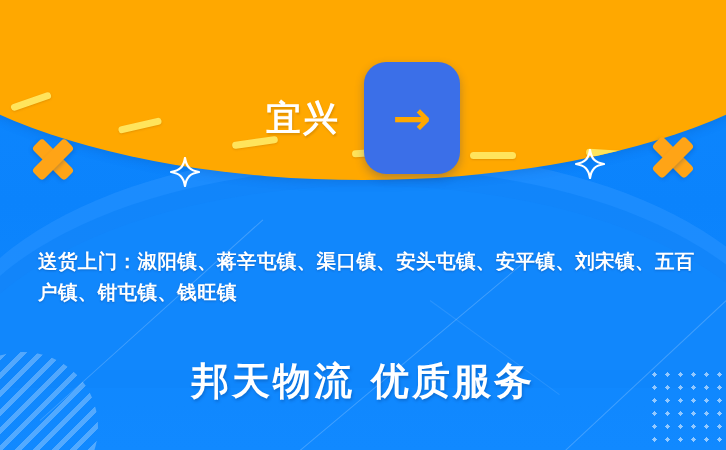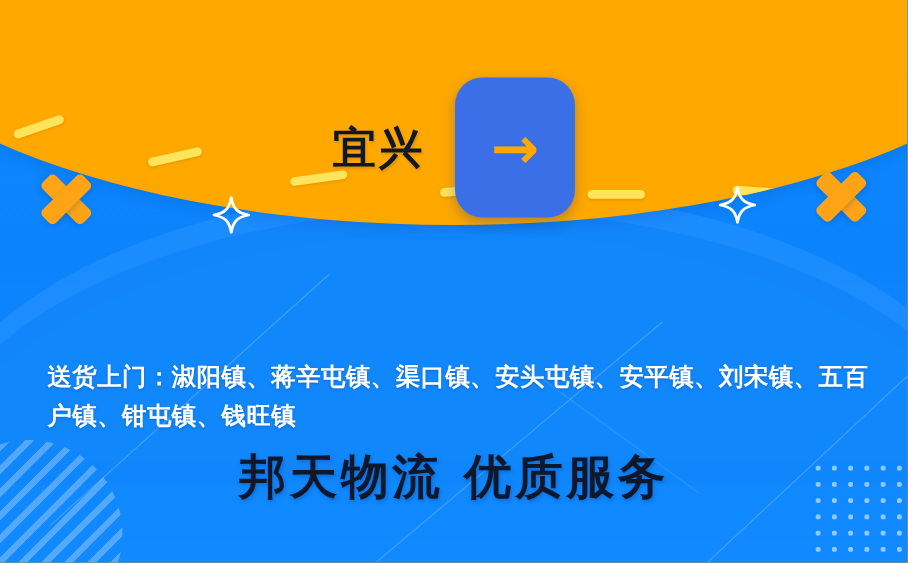--- a/index.html
+++ b/index.html
@@ -59,21 +59,21 @@
     box-shadow:0 1px 2px rgba(160,90,0,.25);
   }
 
   
   .route{
     position:absolute;left:0;top:62px;width:726px;height:112px;
     display:flex;align-items:center;justify-content:center;gap:24px;
   }
   .city{
     font-family:"DejaVu Serif","Liberation Serif",serif;
-    font-weight:700;font-size:35px;color:#0f172a;
+    font-weight:700;font-size:35px;color:#ffffff;
     letter-spacing:2px;white-space:nowrap;
     text-shadow:1px 2px 2px rgba(120,70,0,.22);
   }
   .arrow-box{
     width:96px;height:112px;background:#3B6FE8;
     border-radius:22px;
     display:flex;align-items:center;justify-content:center;
     box-shadow:0 4px 10px rgba(20,50,130,.30);
   }
   .arrow-glyph{
@@ -114,26 +114,25 @@
     background-size:13px 13px;
   }
 
   
   .delivery{
     position:absolute;left:38px;top:246px;width:660px;
     font-family:"DejaVu Sans","Liberation Sans",sans-serif;
     font-weight:700;font-size:19.5px;line-height:31px;
     color:#FFFFFF;letter-spacing:.4px;
     text-shadow:0 1px 2px rgba(0,50,120,.35);
-    margin-top:40px;
   }
   .slogan{
     position:absolute;left:0;top:356px;width:726px;text-align:center;
     font-family:"DejaVu Serif","Liberation Serif",serif;
-    font-weight:700;font-size:38px;color:#0f172a;letter-spacing:3px;
+    font-weight:700;font-size:38px;color:#ffffff;letter-spacing:3px;
     text-shadow:1px 2px 3px rgba(0,50,120,.30);
   }
 </style>
 </head>
 <body>
 
 <div id="banner">
 
   <div class="blue-base"></div>
   <div class="wave wave-a"></div>

